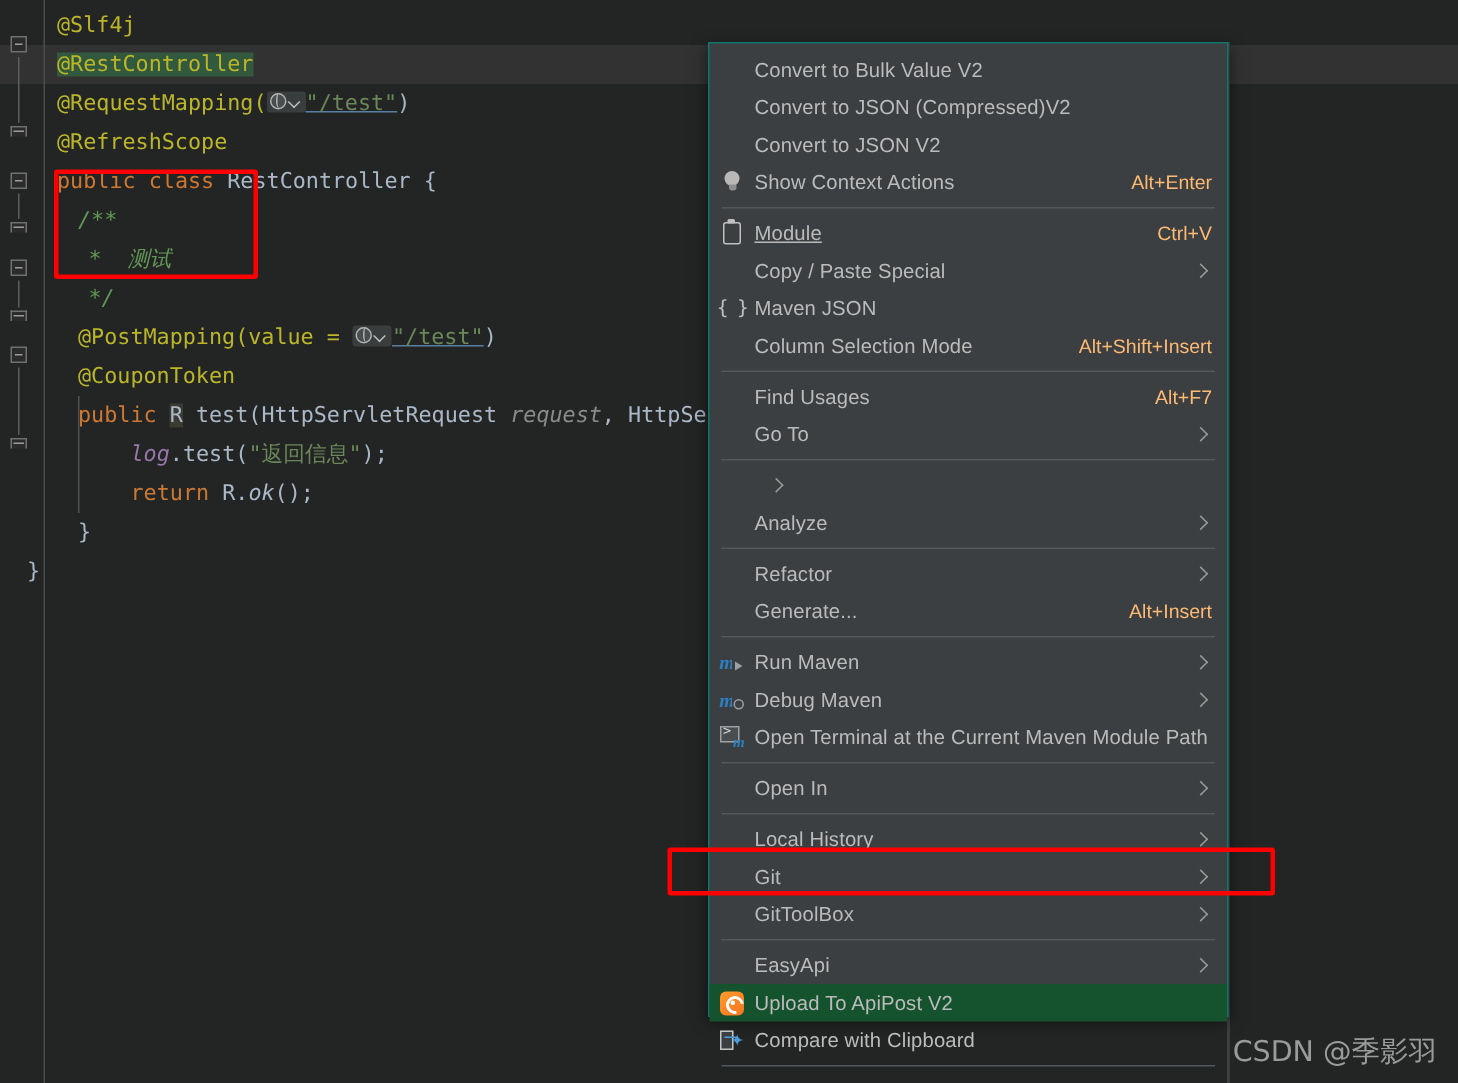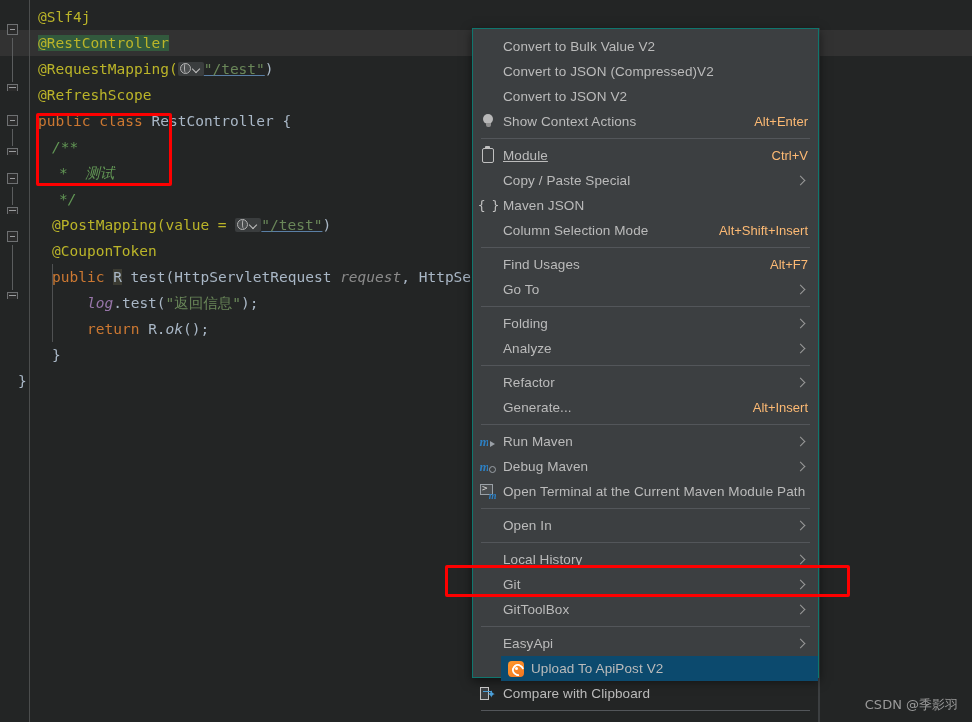--- a/index.html
+++ b/index.html
@@ -121,21 +121,21 @@
     box-shadow: 0 3px 10px rgba(0,0,0,.55);
     font-size: 13.5px;
     color: #bbbbbb;
     padding: 5px 0 5px 0;
   }
   .mi {
     position: relative; display: flex; align-items: center;
     height: 25px; padding: 0 10px 0 0;
     color: #bbbbbb; cursor: default;
   }
-  .mi.selected { background: #0c4a6e; margin-left: 28px; }
+  .mi.selected { background: #14532d; }
   .mi .ic {
     width: 30px; min-width: 30px; height: 25px;
     display: flex; align-items: center; justify-content: center;
   }
   .mi .lbl { flex: 1; white-space: nowrap; letter-spacing: .1px; }
   .mi .lbl u { text-decoration: underline; }
   .mi .sc { color: #fdba74; font-size: 13px; padding-left: 14px; white-space: nowrap; }
   .mi .arrow {
     width: 12px; min-width: 12px; height: 12px; position: relative; margin-left: 10px;
   }
@@ -198,21 +198,21 @@
       border-top: 1.6px solid #4a9ed8; }
 
   .ic-diagram { position: relative; width: 16px; height: 14px; }
   .ic-diagram .t { position: absolute; left: 0; top: 1px; width: 16px; height: 1.6px; background: #8fa6b8; }
   .ic-diagram .l { position: absolute; left: 3px; top: 1px; width: 1.6px; height: 12px; background: #8fa6b8; }
   .ic-diagram .r { position: absolute; right: 3px; top: 1px; width: 1.6px; height: 12px; background: #8fa6b8; }
 
   
   #watermark {
     position: absolute; right: 14px; bottom: 8px;
-    font-size: 13px; color: #9a9a9a;
+    font-size: 19px; color: #9a9a9a;
     font-family: "DejaVu Sans", "Liberation Sans", sans-serif;
   }
 </style>
 </head>
 <body>
 
 <div id="root">
 
   <div id="editor">
 
@@ -348,21 +348,20 @@
     <div class="mi">
       <span class="ic"></span>
       <span class="lbl">Go To</span>
       <span class="arrow"></span>
     </div>
 
     <div class="sep"></div>
 
     <div class="mi">
       <span class="ic"></span>
-      <span class="lbl">Folding</span>
       <span class="arrow"></span>
     </div>
     <div class="mi">
       <span class="ic"></span>
       <span class="lbl">Analyze</span>
       <span class="arrow"></span>
     </div>
 
     <div class="sep"></div>
 

